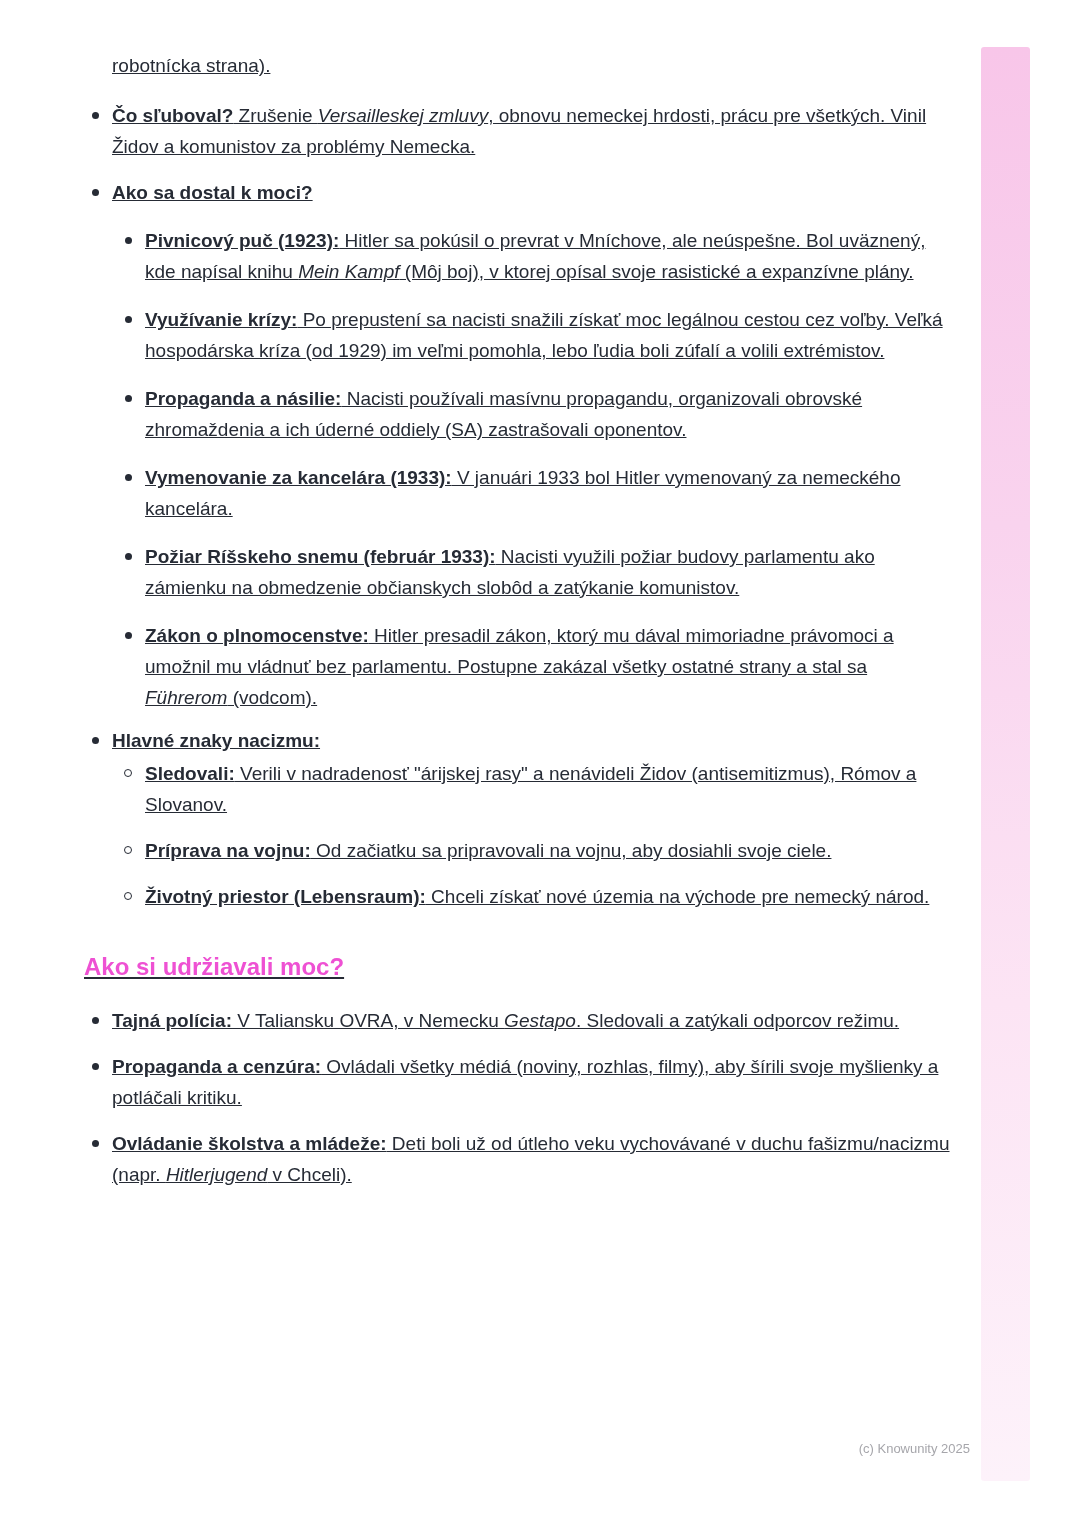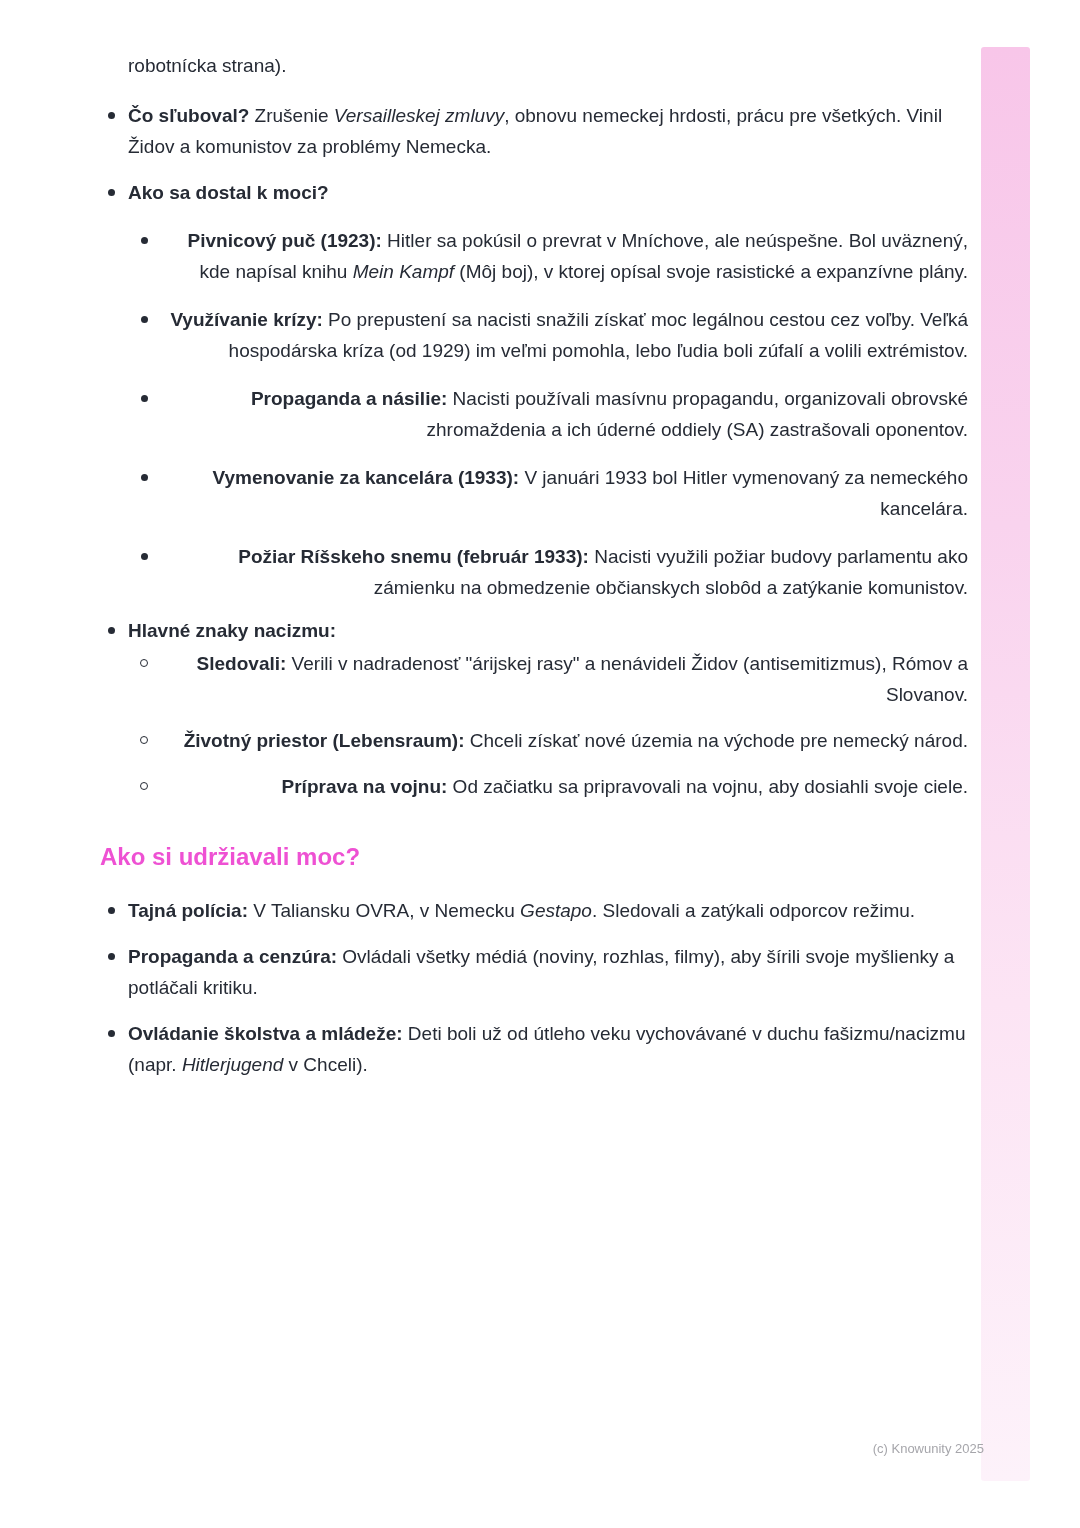--- a/index.html
+++ b/index.html
@@ -6,25 +6,26 @@
   html, body { width: 1080px; height: 1528px; }
   body {
     background: #ffffff;
     font-family: "Liberation Sans", sans-serif;
     color: #262b35;
     position: relative;
     overflow: hidden;
   }
   .content {
     position: absolute;
-    left: 100px;
+    left: 84px;
     top: 50px;
     width: 868px;
     font-size: 19px;
     line-height: 31px;
+    text-decoration: underline;
   }
   .para { padding-left: 28px; }
   .b { font-weight: 700; }
   .i { font-style: italic; }
 
   ul.lst { list-style: none; }
   .lst-top { margin-top: 19px; }
   .lst-top > li { margin-top: 15px; }
   .lst-top > li:first-child { margin-top: 8px; }
   .lst-top > li.gap-lg { margin-top: 12px; }
@@ -42,21 +43,21 @@
     content: "";
     position: absolute;
     left: 7px; top: 11px;
     width: 6px; height: 6px;
     border-radius: 50%;
     border: 1.7px solid #262b35;
     background: #ffffff;
   }
 
   .lst-sub { margin-top: 11px; margin-left: 5px; }
-  .lst-sub > li { margin-top: 17px; text-align: right; }
+  .lst-sub > li { margin-top: 17px; }
   .lst-sub.circle { margin-top: 2px; }
   .lst-sub.circle > li { margin-top: 15px; }
   .lst-sub.circle > li:first-child { margin-top: 2px; }
 
   .heading {
     font-size: 24px;
     line-height: 38px;
     font-weight: 700;
     margin: 36px 0 8px 0;
     color: #ee51d3;
@@ -68,21 +69,21 @@
     top: 47px;
     width: 49px;
     height: 1434px;
     border-radius: 3px;
     background: linear-gradient(180deg, #f8c6e9 0%, #f9d3ee 45%, #fce4f4 80%, #fdf2fa 100%);
   }
 
   .watermark {
     position: absolute;
     top: 1441px;
-    right: 96px;
+    right: 110px;
     font-size: 13px;
     line-height: 16px;
     color: #a6a6ab;
   }
 </style>
 </head>
 <body style="color: rgb(38, 43, 53); background: rgb(255, 255, 255);">
 
 <div class="page">
   <div class="content">
@@ -102,33 +103,36 @@
             </li>
             <li class="li-disc">
               <div class="li-text"><span class="b">Propaganda a násilie:</span><span> Nacisti používali masívnu propagandu, organizovali obrovské zhromaždenia a ich úderné oddiely (SA) zastrašovali oponentov.</span></div>
             </li>
             <li class="li-disc">
               <div class="li-text"><span class="b">Vymenovanie za kancelára (1933):</span><span> V januári 1933 bol Hitler vymenovaný za nemeckého kancelára.</span></div>
             </li>
             <li class="li-disc">
               <div class="li-text"><span class="b">Požiar Ríšskeho snemu (február 1933):</span><span> Nacisti využili požiar budovy parlamentu ako zámienku na obmedzenie občianskych slobôd a zatýkanie komunistov.</span></div>
             </li>
+            <li class="li-disc">
+              <div class="li-text"><span class="b">Zákon o plnomocenstve:</span><span> Hitler presadil zákon, ktorý mu dával mimoriadne právomoci a umožnil mu vládnuť bez parlamentu. Postupne zakázal všetky ostatné strany a stal sa </span><span class="i">Führerom</span><span> (vodcom).</span></div>
+            </li>
           </ul>
         </li>
         <li class="li-disc gap-lg">
           <div class="li-text"><span class="b">Hlavné znaky nacizmu:</span></div>
           <ul class="lst lst-sub circle">
             <li class="li-circle">
               <div class="li-text"><span class="b">Sledovali:</span><span> Verili v nadradenosť "árijskej rasy" a nenávideli Židov (antisemitizmus), Rómov a Slovanov.</span></div>
             </li>
             <li class="li-circle">
-              <div class="li-text"><span class="b">Životný priestor (Lebensraum):</span><span> Chceli získať nové územia na východe pre nemecký národ.</span></div>
+              <div class="li-text"><span class="b">Príprava na vojnu:</span><span> Od začiatku sa pripravovali na vojnu, aby dosiahli svoje ciele.</span></div>
             </li>
             <li class="li-circle">
-              <div class="li-text"><span class="b">Príprava na vojnu:</span><span> Od začiatku sa pripravovali na vojnu, aby dosiahli svoje ciele.</span></div>
+              <div class="li-text"><span class="b">Životný priestor (Lebensraum):</span><span> Chceli získať nové územia na východe pre nemecký národ.</span></div>
             </li>
           </ul>
         </li>
       </ul>
       <h2 class="heading" style="color: rgb(238, 81, 211);">Ako si udržiavali moc?</h2>
       <ul class="lst lst-top">
         <li class="li-disc">
           <div class="li-text"><span class="b">Tajná polícia:</span><span> V Taliansku OVRA, v Nemecku </span><span class="i">Gestapo</span><span>. Sledovali a zatýkali odporcov režimu.</span></div>
         </li>
         <li class="li-disc">

